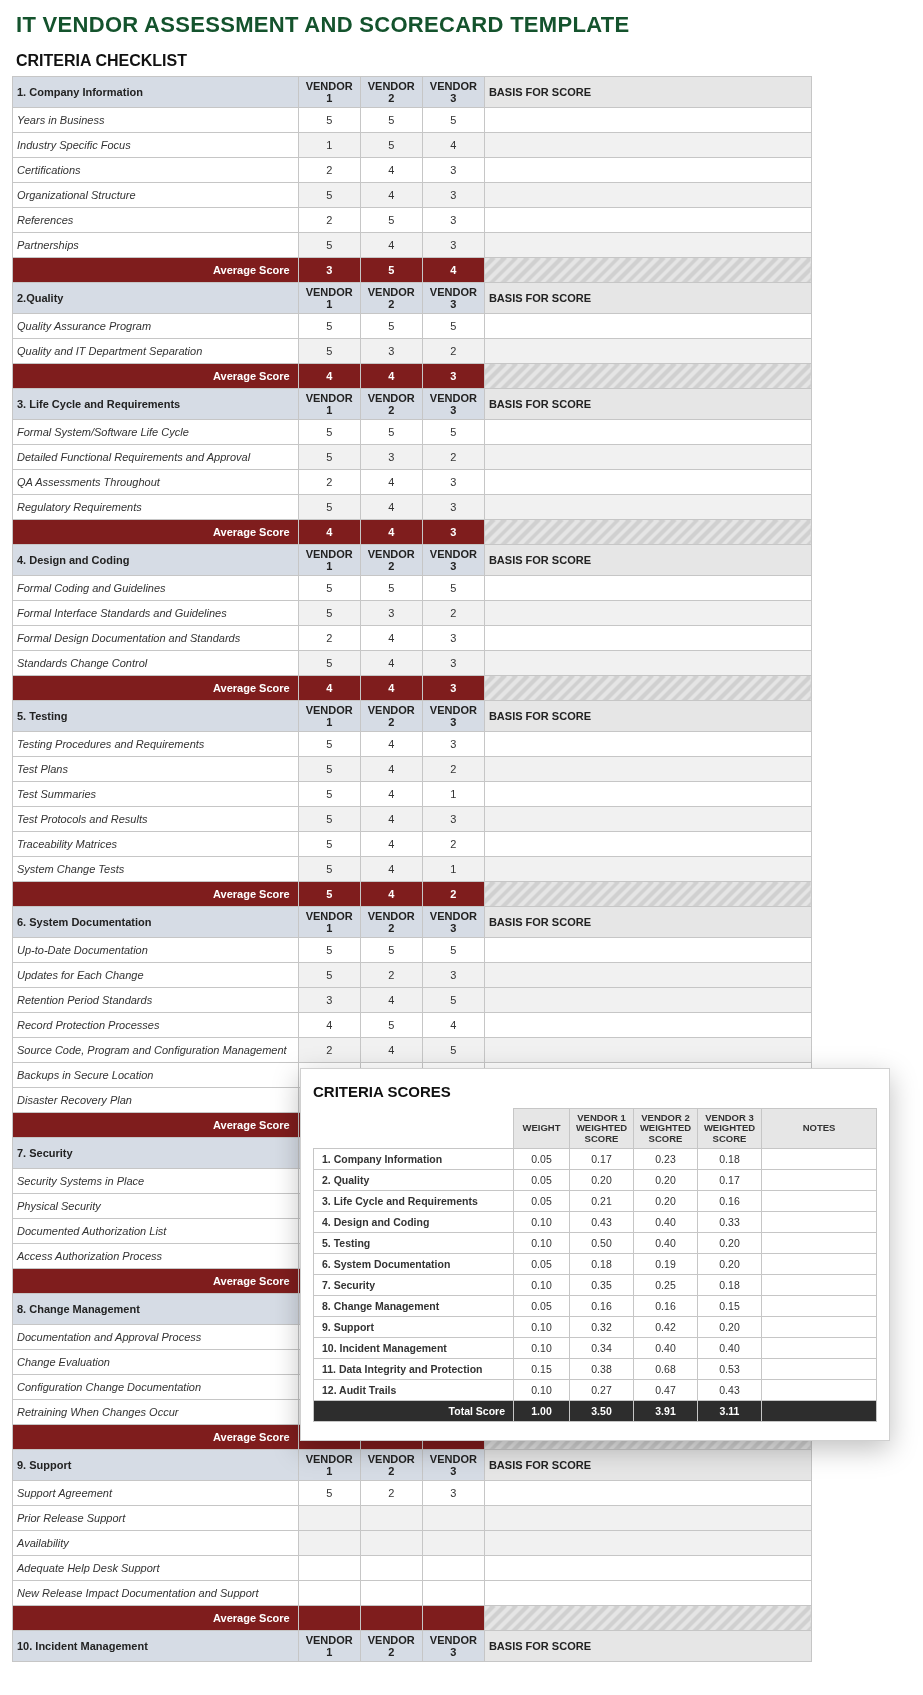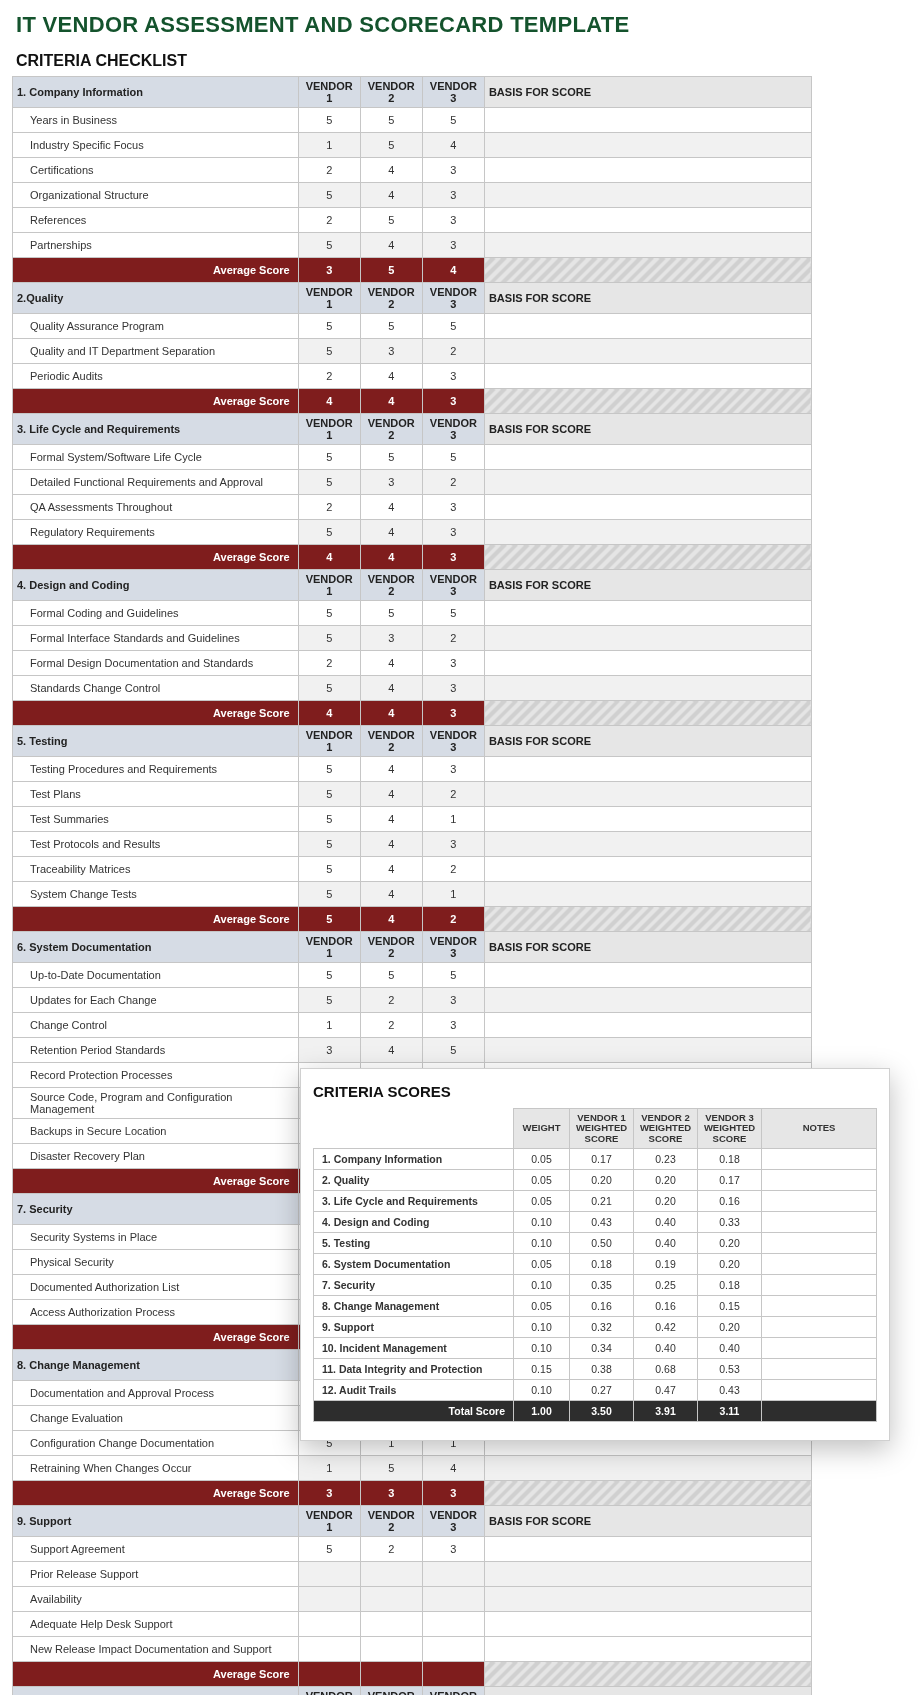--- a/index.html
+++ b/index.html
@@ -43,21 +43,21 @@
 
   .sec-header td {
     background: #d6dce5;
     font-weight: bold;
     font-size: 11px;
     color: #222;
   }
   .sec-header .col-basis { background: #e6e6e6; }
   .sec-header .v { text-align: center; }
   .row td { color: #333; }
-  .row td:first-child { padding-left: 17px; }
+  .row td:first-child { padding-left: 4px; font-style: italic; }
   .row .v { text-align: center; background: #f5f5f5; }
   .row:nth-child(odd) .v { background: #fff; }
   .main-table .striped-odd td { background:#ffffff; }
   .main-table .striped-odd .v { background:#ffffff; }
   .main-table .striped-even td { background:#f1f1f1; }
   .main-table .striped-even .v { background:#f1f1f1; }
   .main-table .striped-odd td:first-child,
   .main-table .striped-even td:first-child { background:#fff; }
 
   .row-label { background:#fff; }
@@ -219,27 +219,20 @@
         <td class="v">5</td>
         <td></td>
       </tr>
       <tr class="row striped-even">
         <td class="row-label">Quality and IT Department Separation</td>
         <td class="v">5</td>
         <td class="v">3</td>
         <td class="v">2</td>
         <td></td>
       </tr>
-      <tr class="row striped-odd">
-        <td class="row-label">Periodic Audits</td>
-        <td class="v">2</td>
-        <td class="v">4</td>
-        <td class="v">3</td>
-        <td></td>
-      </tr>
       <tr class="avg-row">
         <td class="avg-label">Average Score</td>
         <td>4</td>
         <td>4</td>
         <td>3</td>
         <td class="hatch"></td>
       </tr>
       <tr class="sec-header">
         <td>3. Life Cycle and Requirements</td>
         <td class="v">VENDOR 1</td>
@@ -390,27 +383,20 @@
       <tr class="row striped-odd">
         <td class="row-label">Up-to-Date Documentation</td>
         <td class="v">5</td>
         <td class="v">5</td>
         <td class="v">5</td>
         <td></td>
       </tr>
       <tr class="row striped-even">
         <td class="row-label">Updates for Each Change</td>
         <td class="v">5</td>
-        <td class="v">2</td>
-        <td class="v">3</td>
-        <td></td>
-      </tr>
-      <tr class="row striped-odd">
-        <td class="row-label">Change Control</td>
-        <td class="v">1</td>
         <td class="v">2</td>
         <td class="v">3</td>
         <td></td>
       </tr>
       <tr class="row striped-even">
         <td class="row-label">Retention Period Standards</td>
         <td class="v">3</td>
         <td class="v">4</td>
         <td class="v">5</td>
         <td></td>

